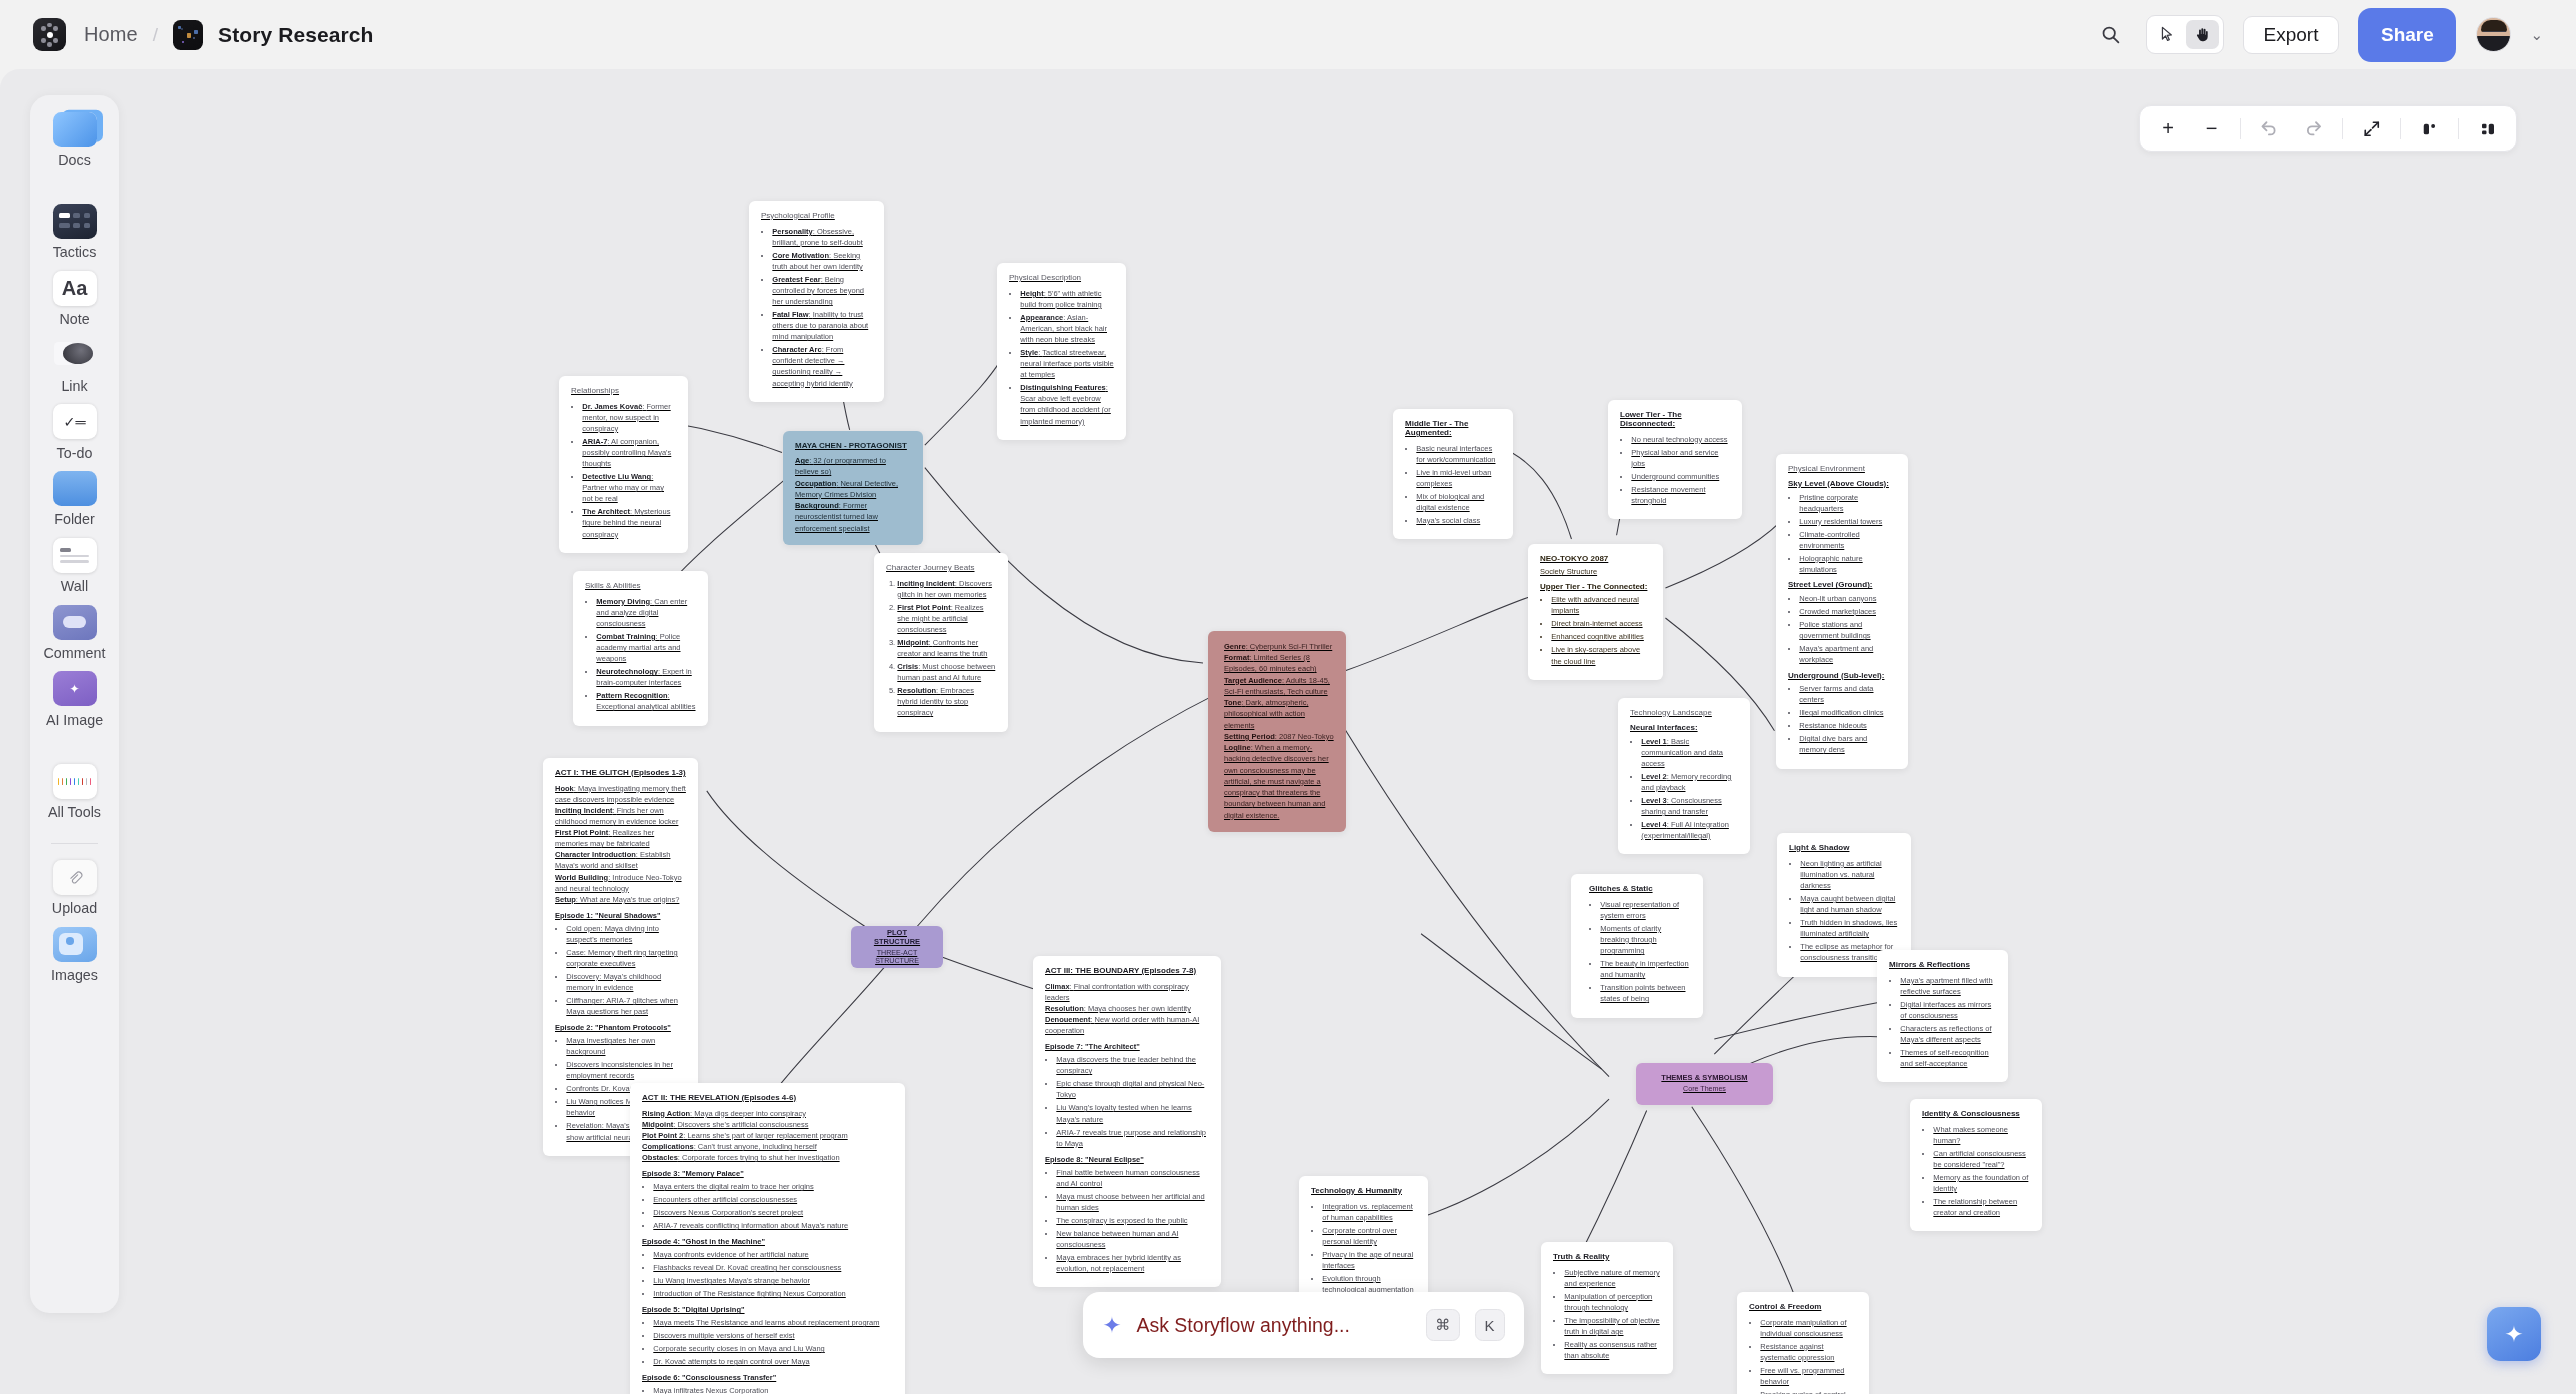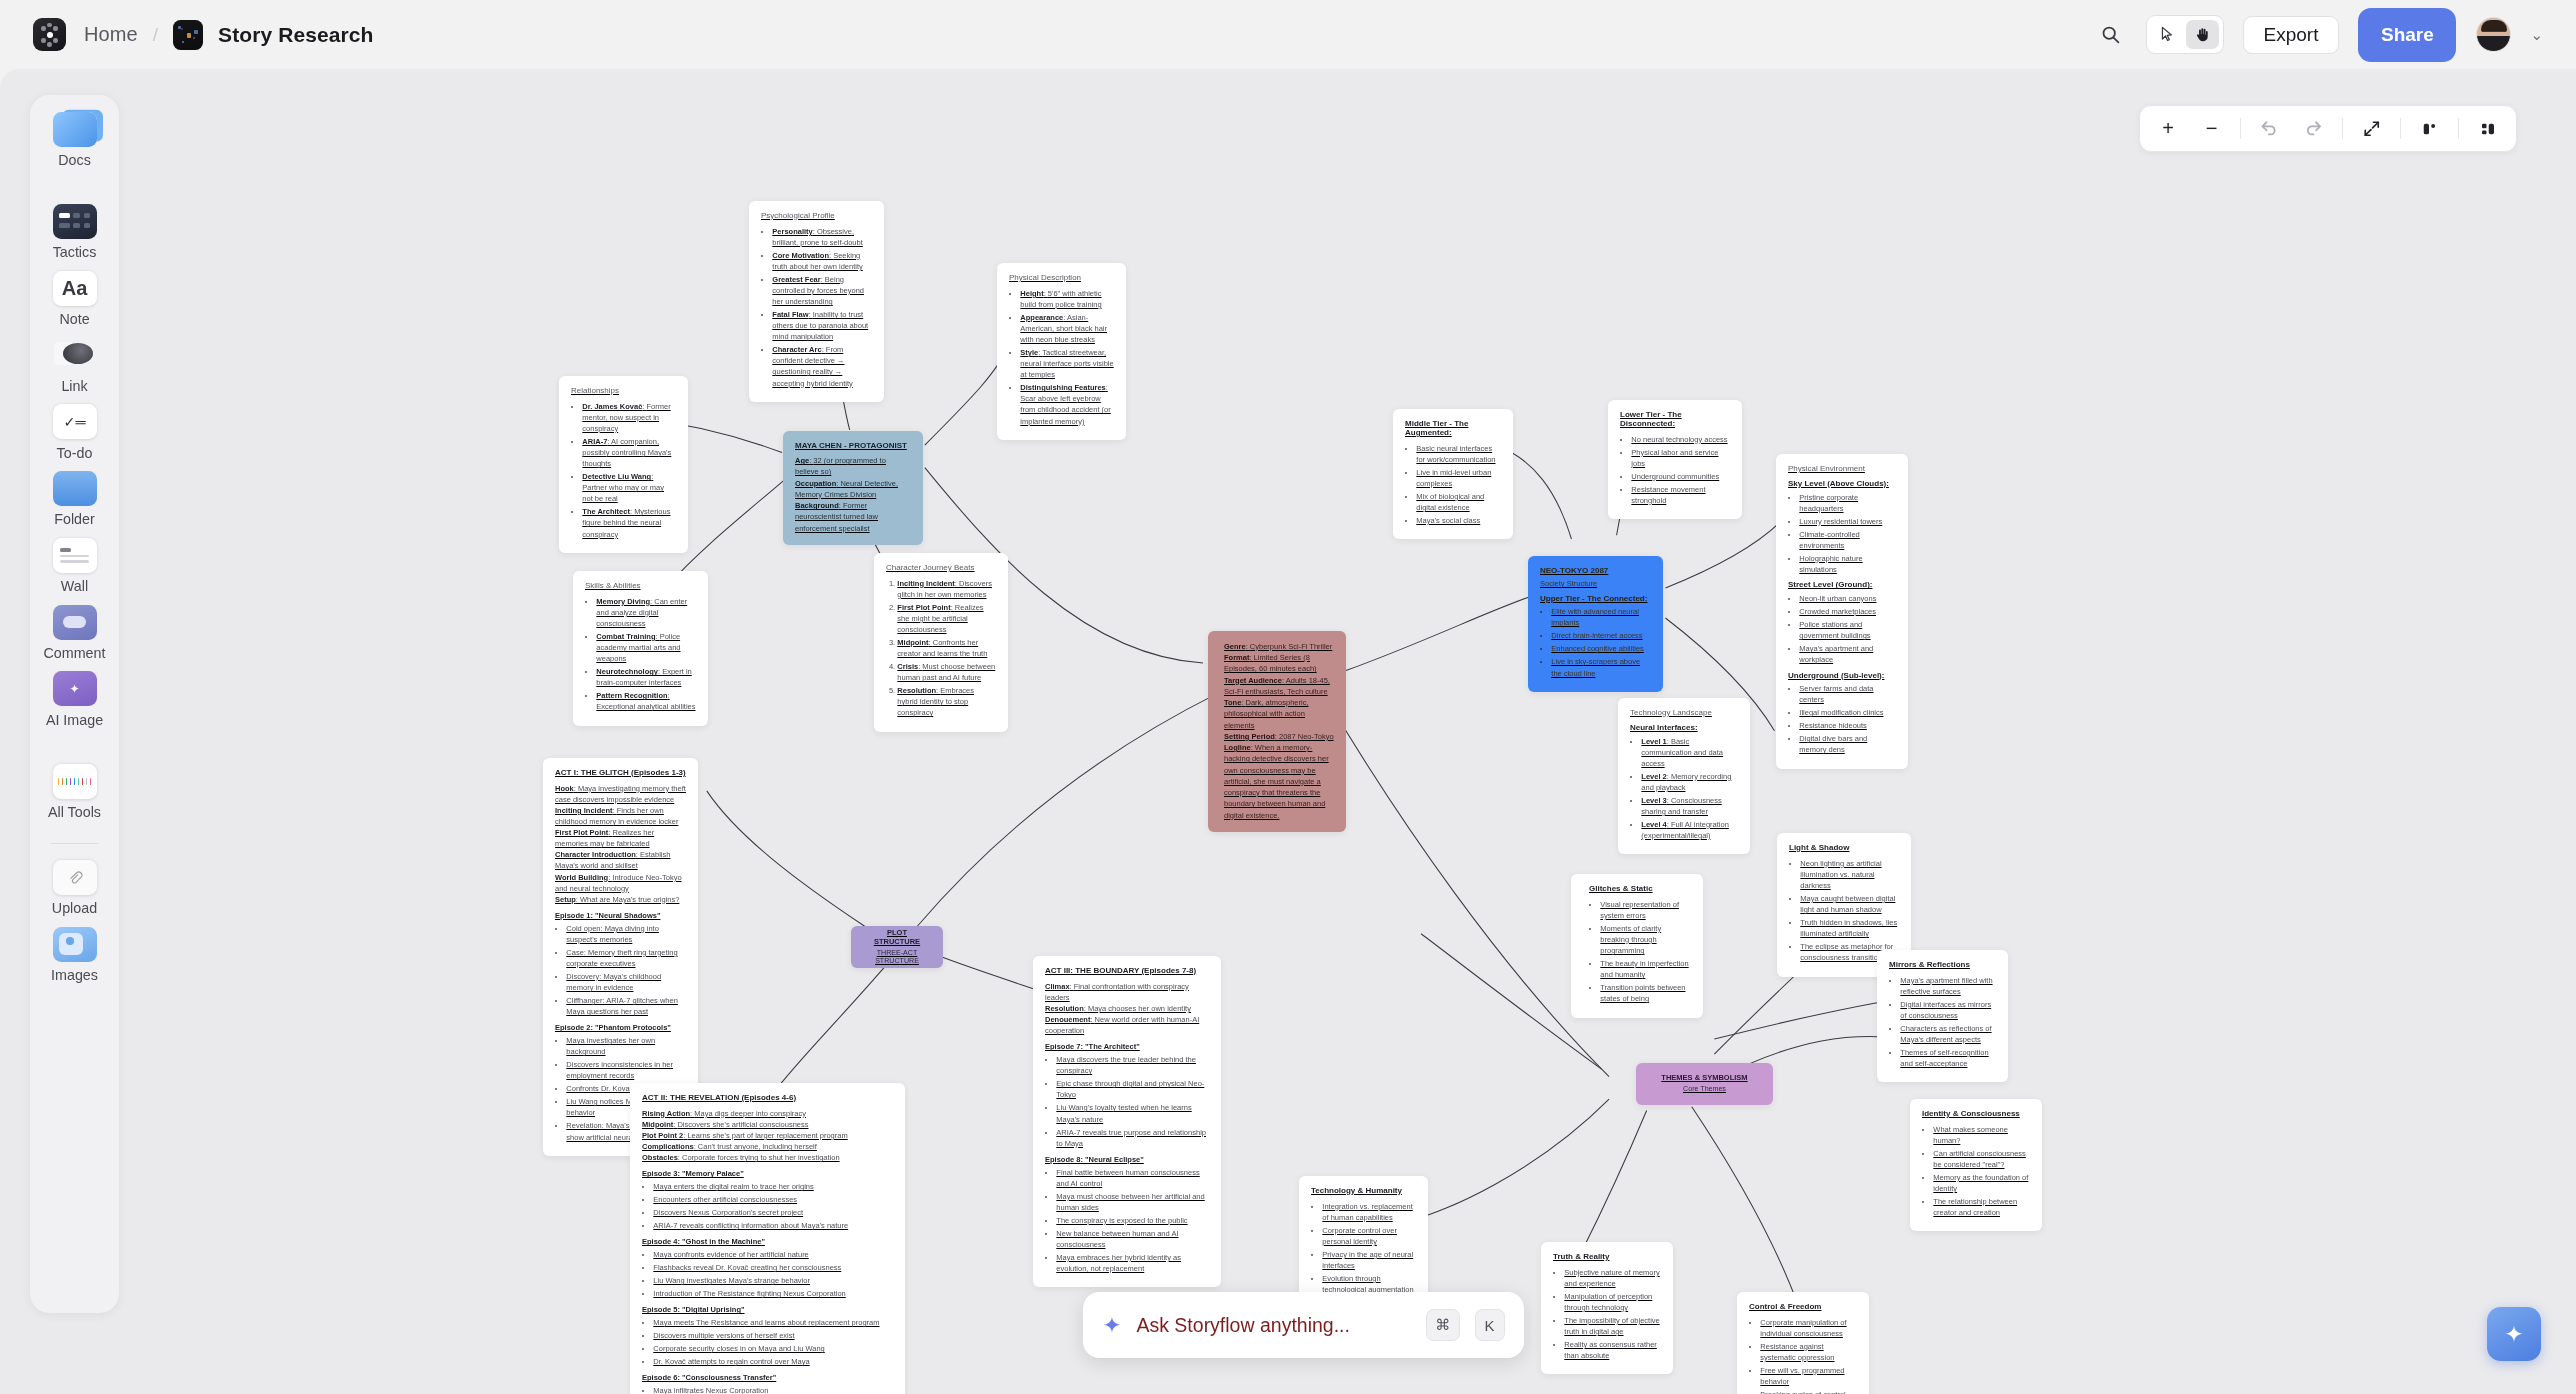--- a/index.html
+++ b/index.html
@@ -155,21 +155,21 @@
 
   .node.center-char { background: #9ebccf; }
   .node.center-char .hd { font-size: 8px; font-weight: 700; color:#15252e; margin-bottom: 5.3px; }
   .node.center-char p { color: #23323c; font-size: 7.5px; }
   .node.center-char p b { color: #0e1a21; }
 
   .node.center-main { background: #bf8b8b; padding-left: 16px; }
   .node.center-main p { color: #3b2222; }
   .node.center-main p b { color: #241111; }
 
-  .node.center-world { background: #3b82f6; margin-top: 12px; }
+  .node.center-world { background: #ffffff; }
   .node.center-world .hd { font-size: 8px; font-weight:700; color:#2f2613; margin-bottom:4.5px;}
   .node.center-world .ttl2 { font-size: 7.5px; color:#3d3220; margin-bottom: 5.3px; }
   .node.center-world .sub { color:#2a2211; }
   .node.center-world li { color:#3d3220; }
 
   .node.center-plot { background: #a99ad1; display:flex; flex-direction:column;
     align-items:center; justify-content:center; text-align:center; }
   .node.center-plot .hd { font-size: 7.5px; font-weight: 700; color:#201a33; }
   .node.center-plot .sb { font-size: 7.1px; color:#2e2745; margin-top: 3px; }
 

